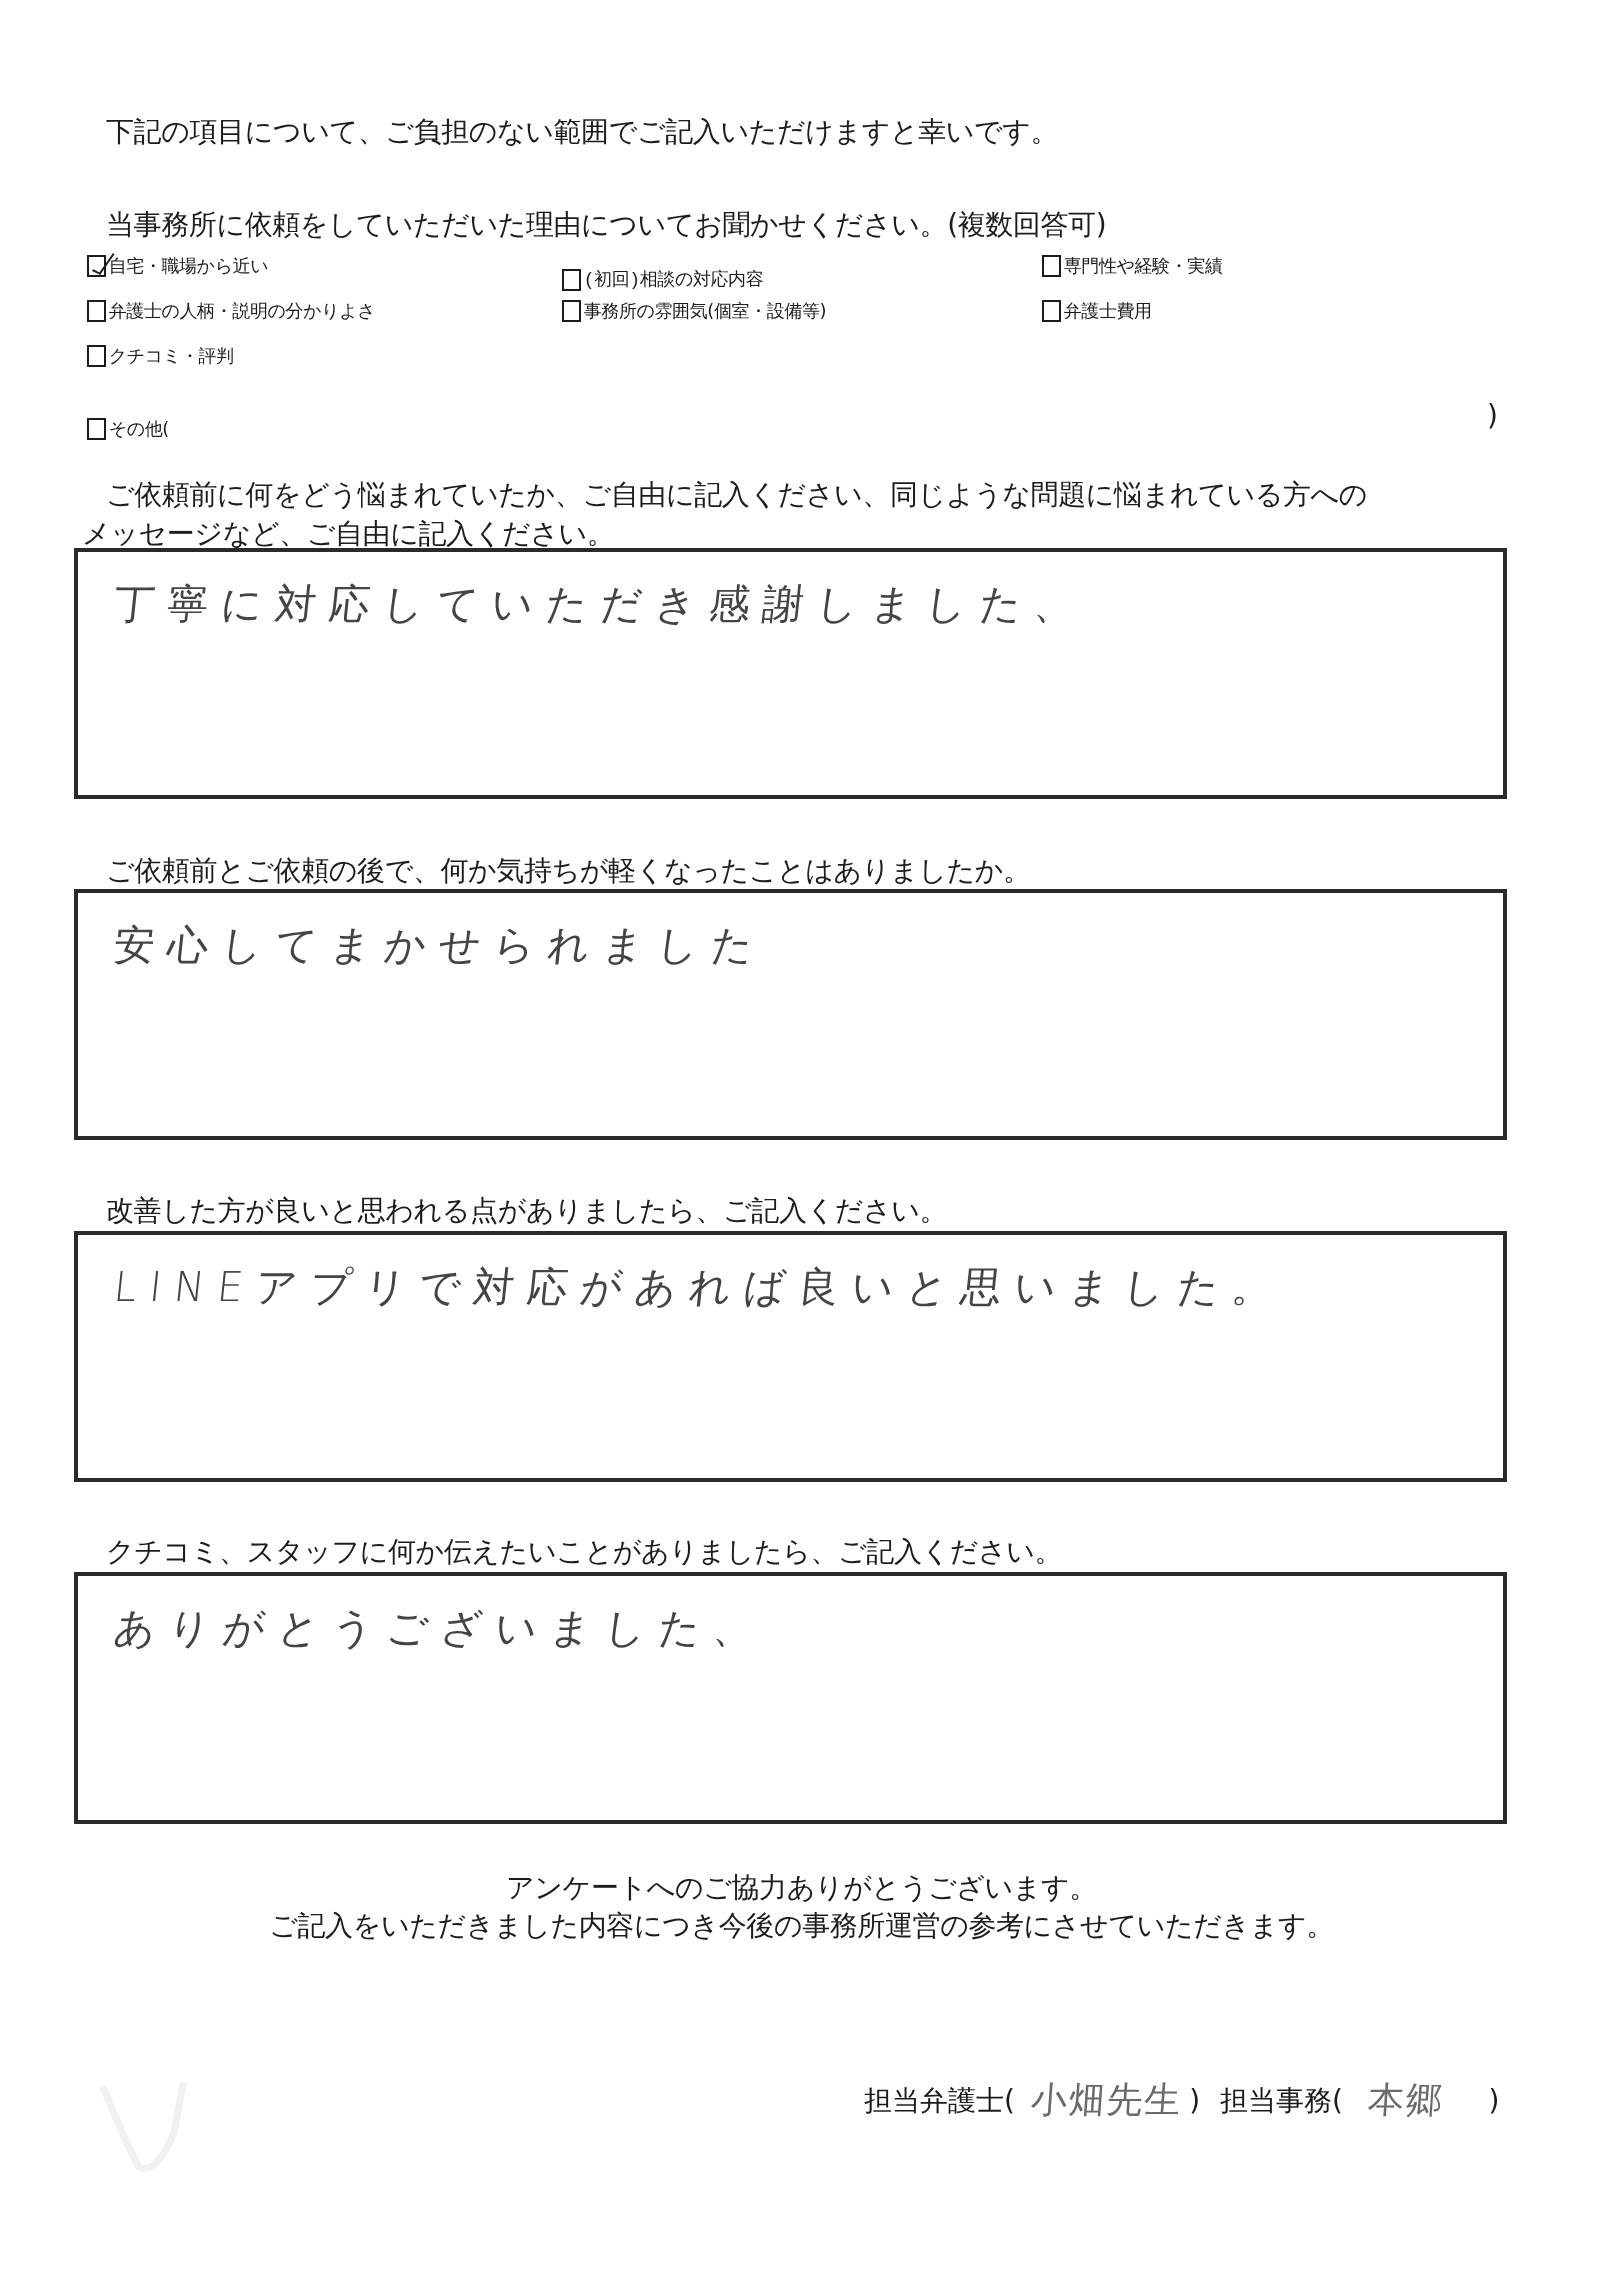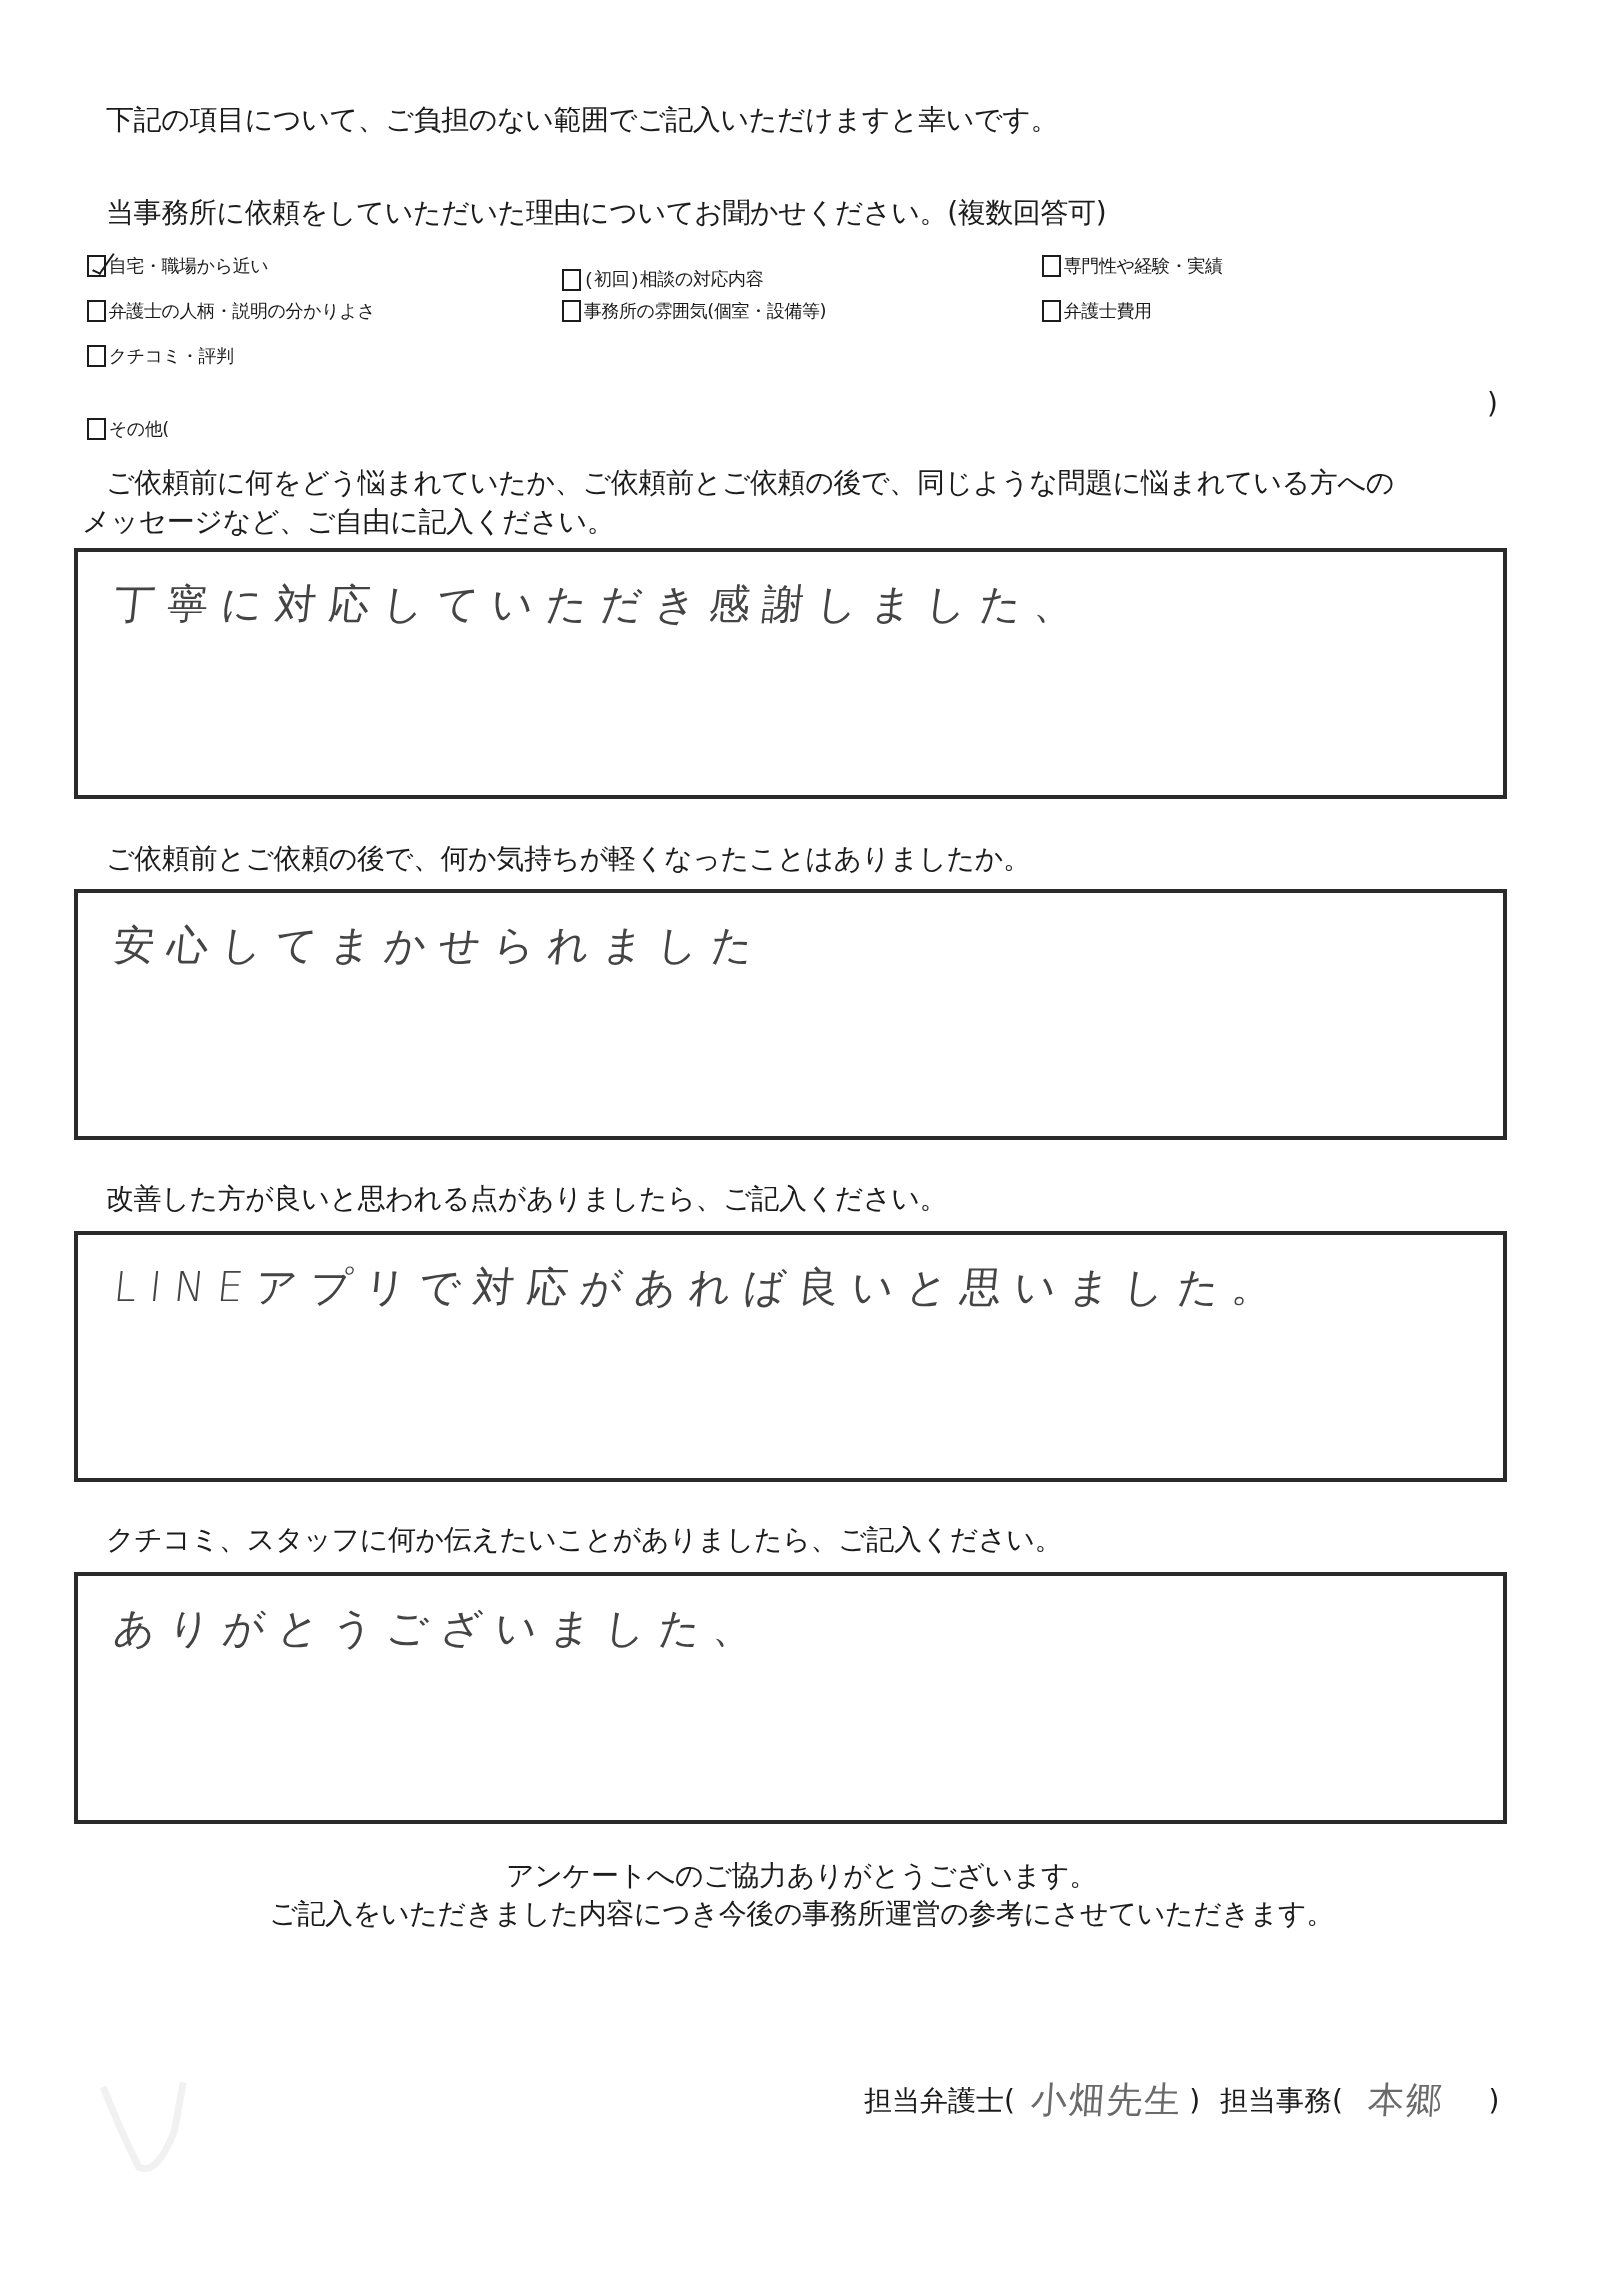--- a/index.html
+++ b/index.html
@@ -8,21 +8,21 @@
       background: #ffffff;
     }
     body {
       width: 1621px;
       height: 2293px;
       position: relative;
       overflow: hidden;
       font-family: "DejaVu Sans", "Liberation Sans", sans-serif;
       color: #1a1a1a;
     }
-    .abs { position: absolute; }
+    .abs { position: absolute; margin-top: 12px; }
     .printed {
       font-size: 28px;
       line-height: 1;
       white-space: nowrap;
       letter-spacing: -0.4px;
       color: #1c1c1c;
     }
     .option {
       position: absolute;
       font-size: 18px;
@@ -139,21 +139,21 @@
   <span>クチコミ・評判</span>
 </div>
 
 <div class="option" style="left:87px; top:390px;margin-top:28px;">
   <span class="checkbox"></span>
   <span>その他(</span>
 </div>
 <div class="abs" style="left:233px; top:385px; width:1245px; height:34px;"></div>
 <div class="abs printed" style="left:1487px; top:390px;">)</div>
 
-<div class="abs printed" style="left:106px; top:469px;">ご依頼前に何をどう悩まれていたか、ご依頼前とご依頼の後で、同じような問題に悩まれている方への</div>
+<div class="abs printed" style="left:106px; top:469px;">ご依頼前に何をどう悩まれていたか、ご自由に記入ください、同じような問題に悩まれている方への</div>
 <div class="abs printed" style="left:82px; top:508px;">メッセージなど、ご自由に記入ください。</div>
 <div class="answer-box" style="top:548px; height:251px;">
   <div class="handwriting">丁寧に対応していただき感謝しました、</div>
 </div>
 
 <div class="abs printed" style="left:106px; top:845px;">ご依頼前とご依頼の後で、何か気持ちが軽くなったことはありましたか。</div>
 <div class="answer-box" style="top:889px; height:251px;">
   <div class="handwriting">安心してまかせられました</div>
 </div>
 

